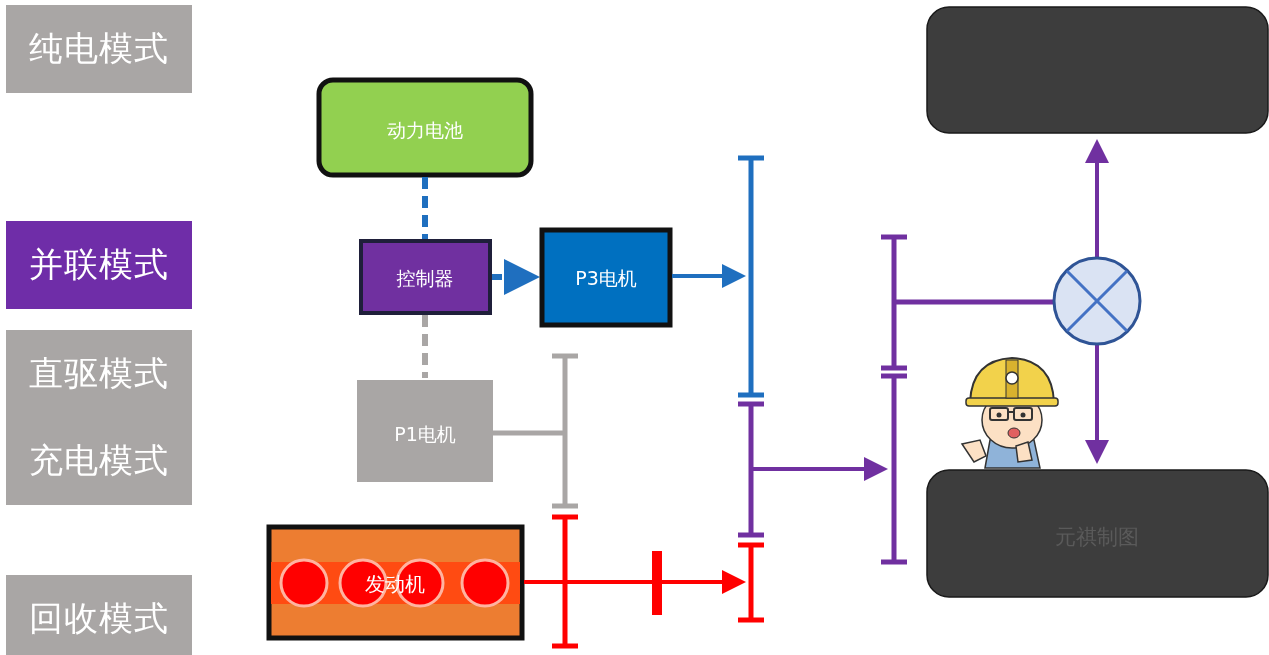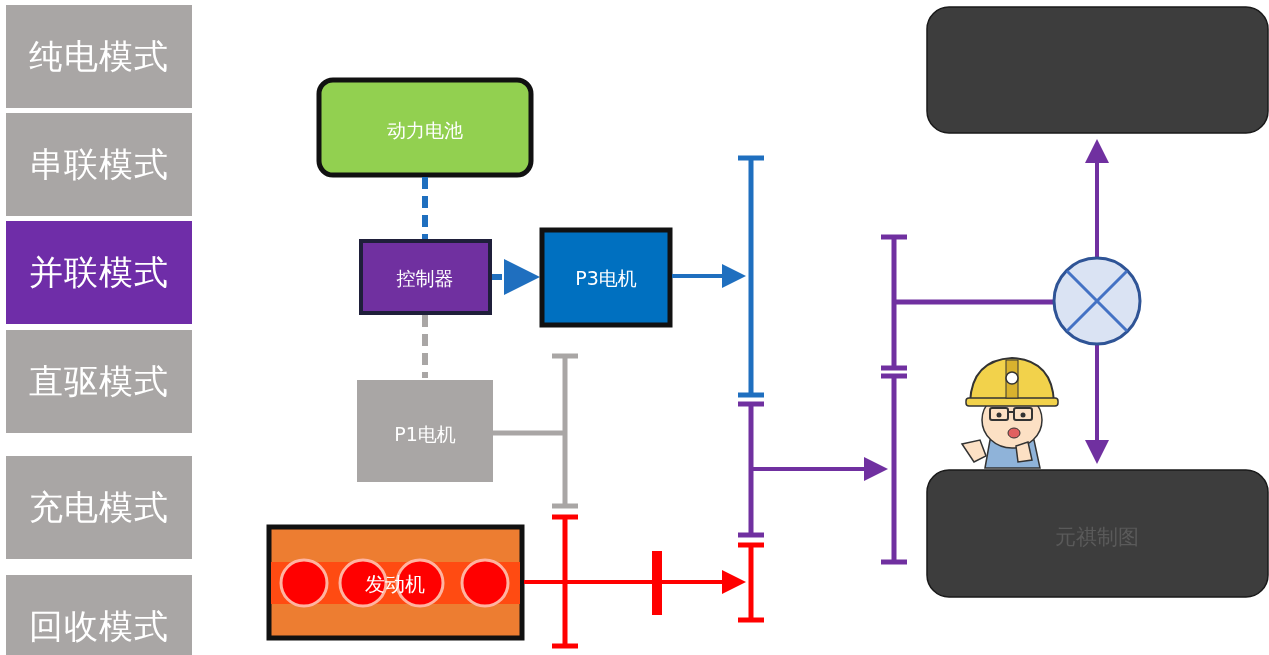--- a/index.html
+++ b/index.html
@@ -1,33 +1,32 @@
 <!DOCTYPE html>
 <html><head>
 <meta charset="utf-8">
 <style>
   html, body { margin:0; padding:0; background:#ffffff; }
   body { width:1269px; height:655px; position:relative; overflow:hidden; font-family:"DejaVu Sans", sans-serif; }
   .sidebar { position:absolute; left:0; top:0; width:200px; height:655px; }
-  .mode { position:absolute; left:6px; width:186px; height:103px; background:#a9a6a5; color:#ffffff;
+  .mode { position:absolute; left:6px; width:186px; height:88px; background:#a9a6a5; color:#ffffff;
           display:flex; align-items:center; justify-content:center; font-size:34px; cursor:pointer;
           letter-spacing:1px; }
   .mode.active { background:#6f2da8; }
   svg.diagram { position:absolute; left:0; top:0; }
   .lbl { font-family:"DejaVu Sans", sans-serif; }
 </style>
 </head>
 <body>
 
 <div class="sidebar">
   <div class="mode" style="top:5px">纯电模式</div>
-  <div class="mode" style="top:113px">串联模式</div>
   <div class="mode active" style="top:221px">并联模式</div>
   <div class="mode" style="top:330px">直驱模式</div>
-  <div class="mode" style="top:456px">充电模式</div>
+  <div class="mode" style="top:417px">充电模式</div>
   <div class="mode" style="top:575px">回收模式</div>
 </div>
 
 <svg class="diagram" width="1269" height="655" viewBox="0 0 1269 655">
   <defs>
     <marker id="arrBlue" markerWidth="6" markerHeight="6" refX="5" refY="3" orient="auto" markerUnits="strokeWidth">
       <path d="M0,0 L6,3 L0,6 z" fill="#1f6fbf"></path>
     </marker>
     <marker id="arrPurple" markerWidth="6" markerHeight="6" refX="5" refY="3" orient="auto" markerUnits="strokeWidth">
       <path d="M0,0 L6,3 L0,6 z" fill="#7030a0"></path>

